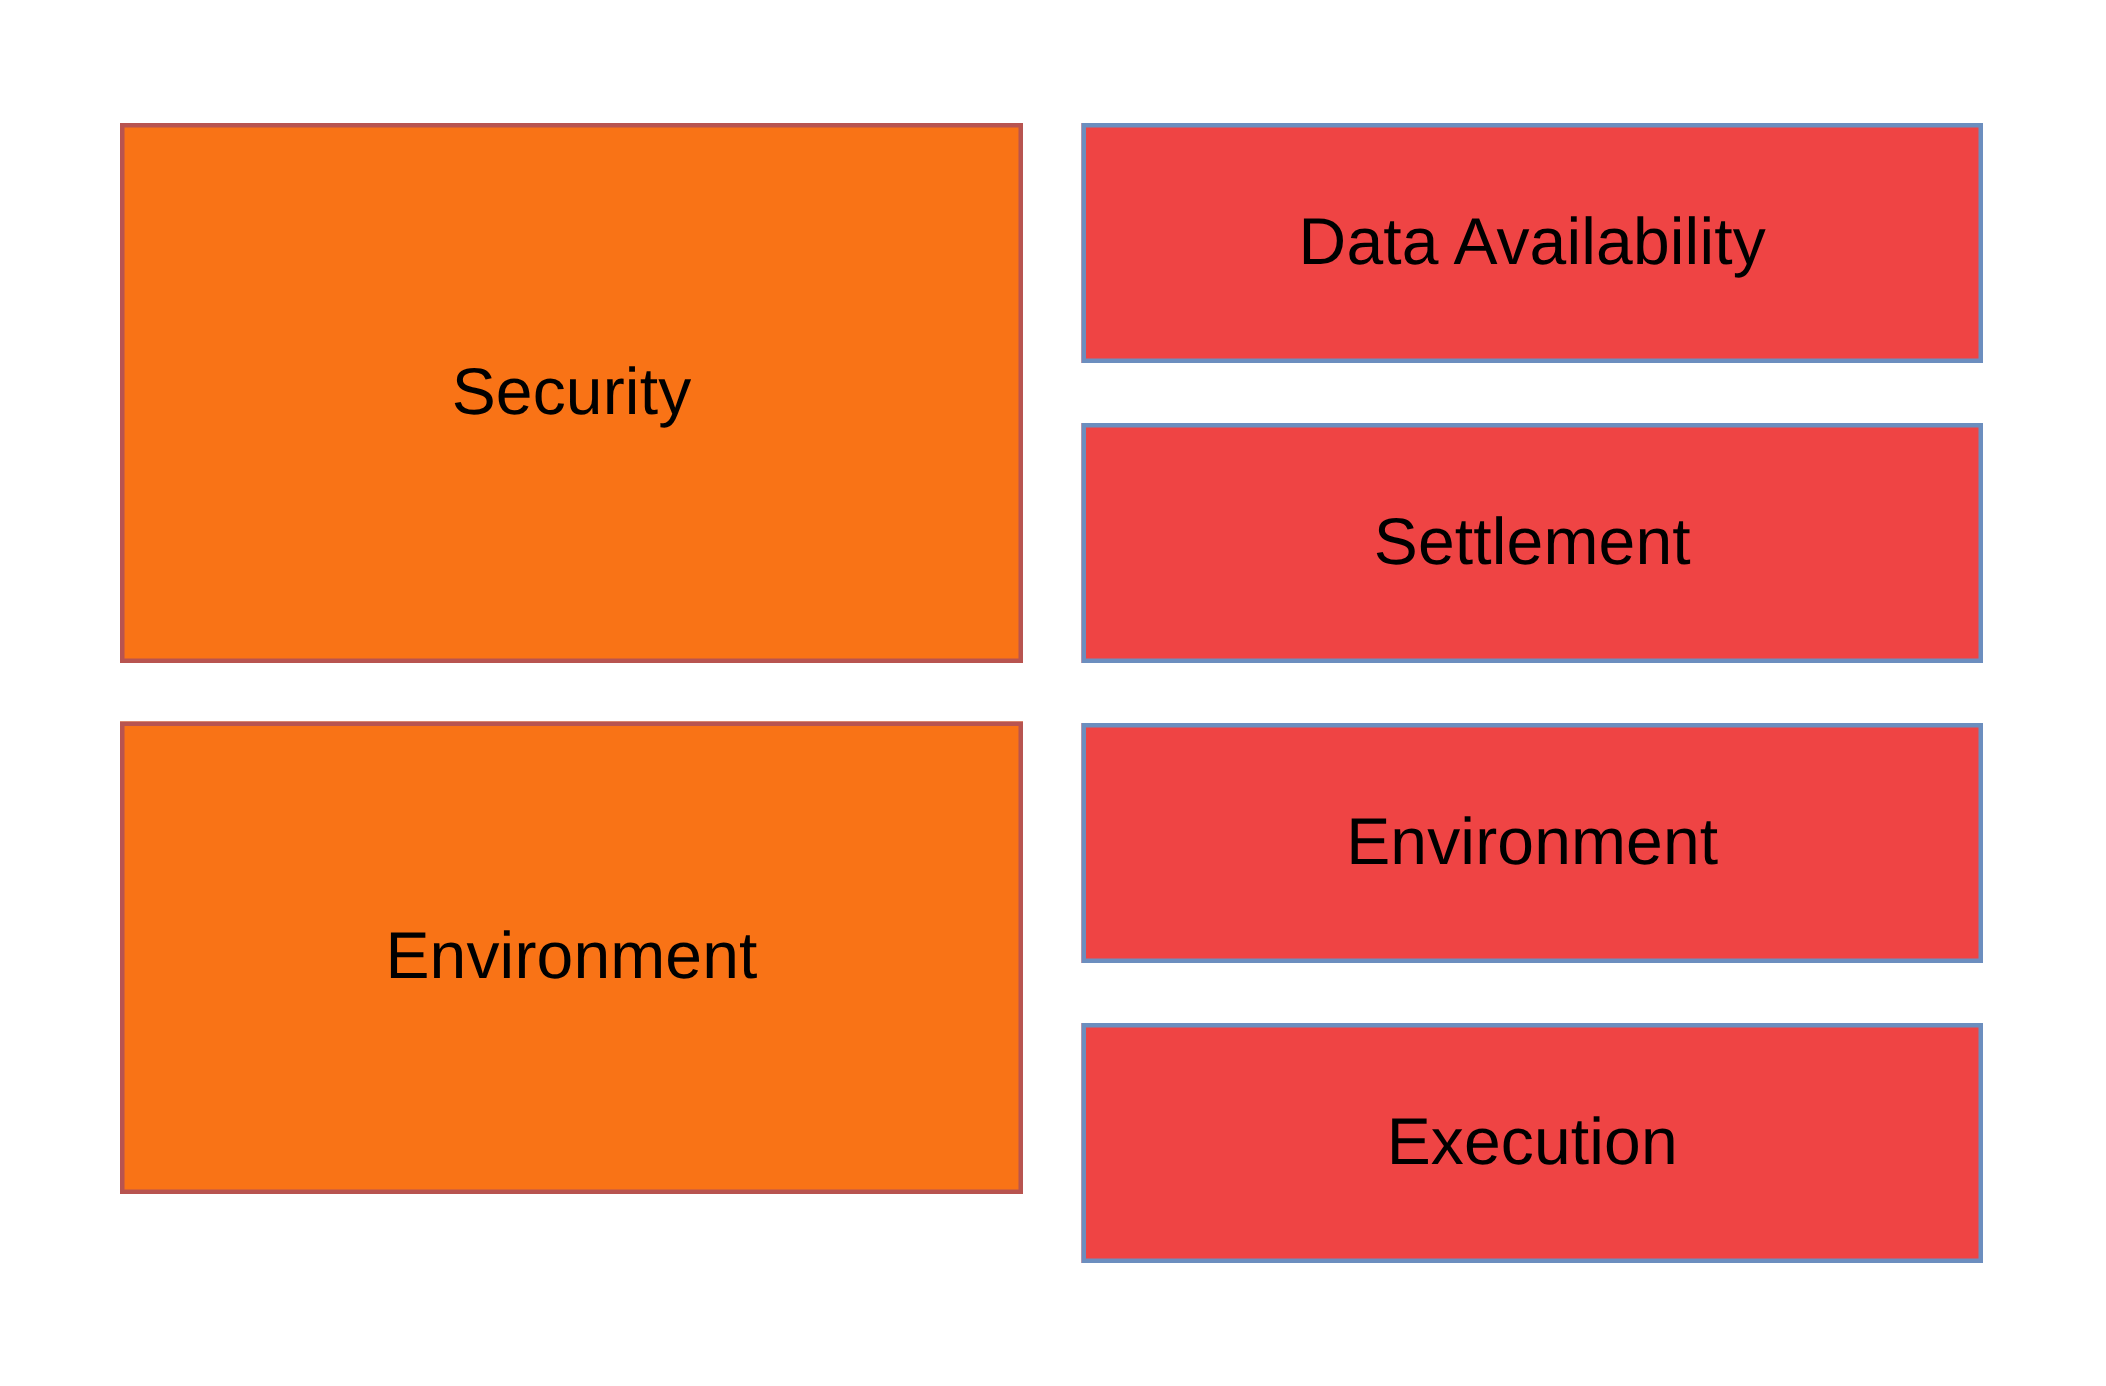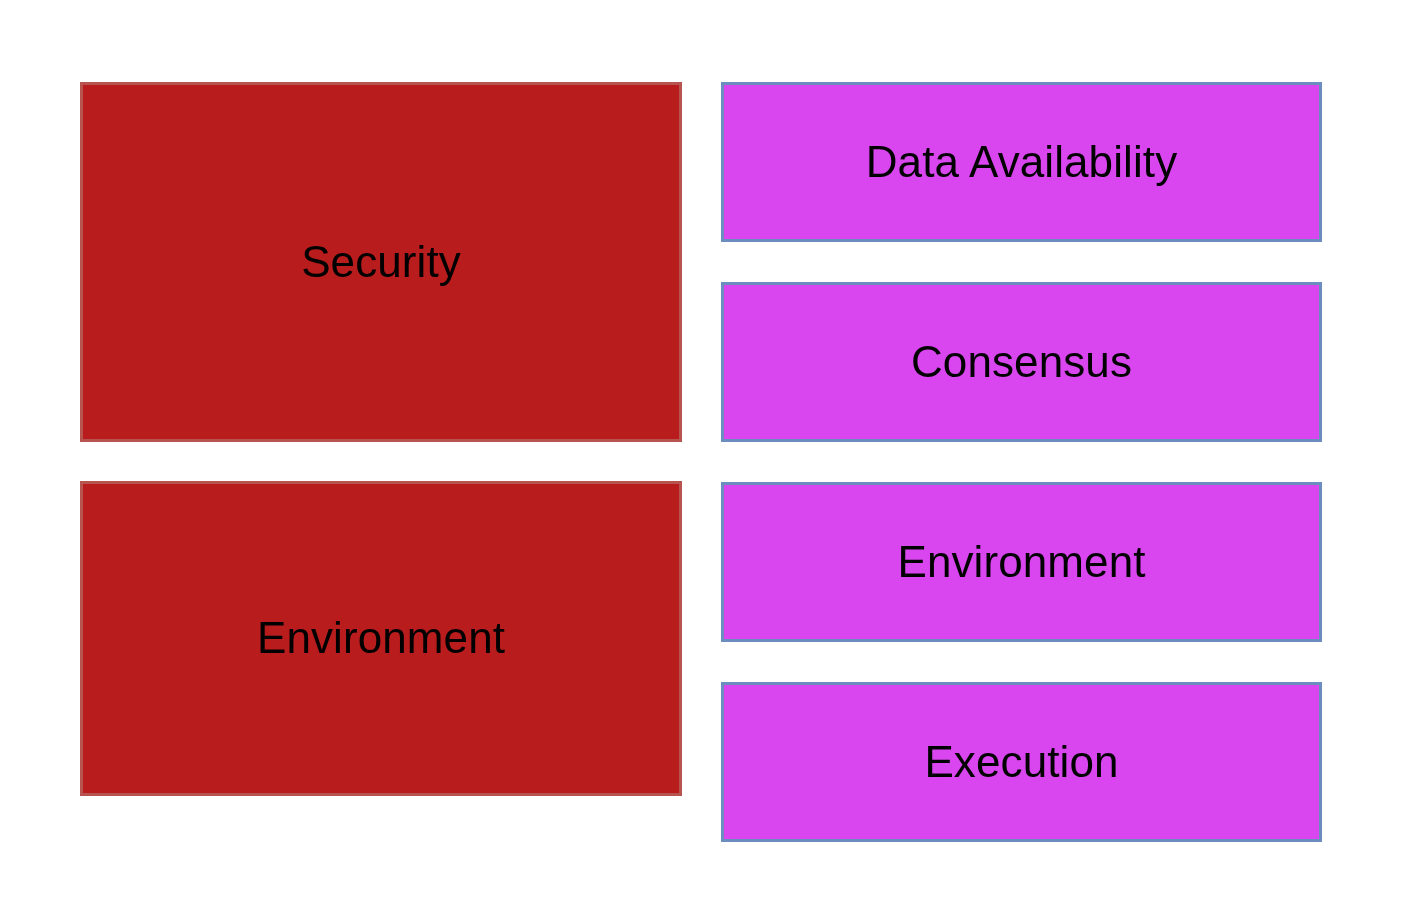--- a/index.html
+++ b/index.html
@@ -31,25 +31,25 @@
   }
   .node-label {
     font-size: 44px;
     line-height: 1.1;
     color: #000000;
     letter-spacing: 0.1px;
     white-space: nowrap;
     font-weight: 400;
   }
   .pink {
-    background: #b91c1c;
+    background: #f97316;
     border-color: #b85450;
   }
   .blue {
-    background: #d946ef;
+    background: #ef4444;
     border-color: #6c8ebf;
   }
   
   #node-security     { left: 80px;  top: 82px;  width: 602px; height: 360px; }
   #node-environment  { left: 80px;  top: 481px; width: 602px; height: 315px; }
   
   #node-data-availability { left: 721px; top: 82px;  width: 601px; height: 160px; }
   #node-consensus         { left: 721px; top: 282px; width: 601px; height: 160px; }
   #node-settlement        { left: 721px; top: 482px; width: 601px; height: 160px; }
   #node-execution         { left: 721px; top: 682px; width: 601px; height: 160px; }
@@ -65,21 +65,21 @@
 
   <div class="node pink" id="node-environment">
     <span class="node-label">Environment</span>
   </div>
 
   <div class="node blue" id="node-data-availability">
     <span class="node-label">Data Availability</span>
   </div>
 
   <div class="node blue" id="node-consensus">
-    <span class="node-label">Consensus</span>
+    <span class="node-label">Settlement</span>
   </div>
 
   <div class="node blue" id="node-settlement">
     <span class="node-label">Environment</span>
   </div>
 
   <div class="node blue" id="node-execution">
     <span class="node-label">Execution</span>
   </div>
 

